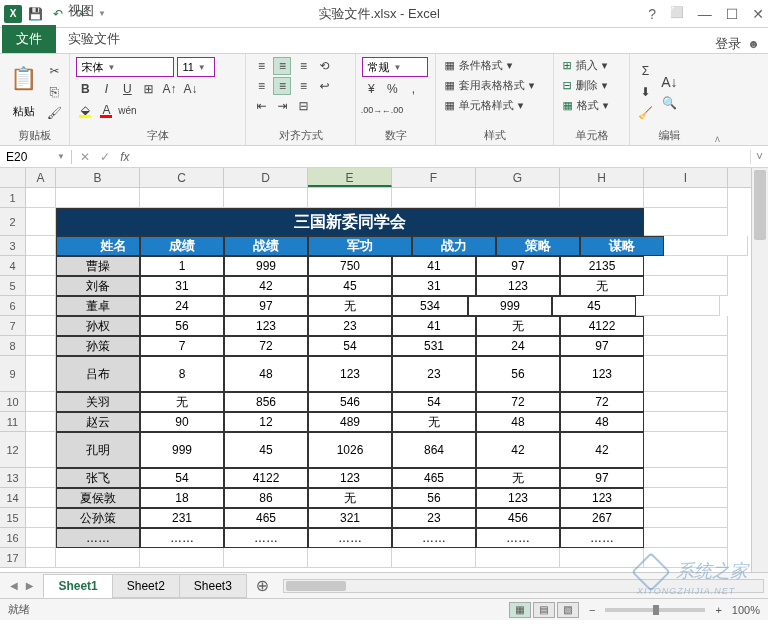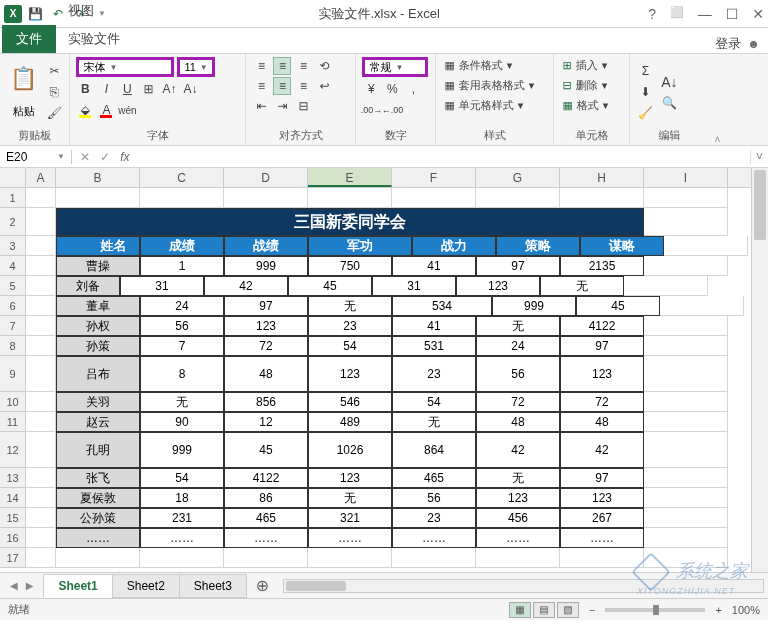--- a/index.html
+++ b/index.html
@@ -25,21 +25,21 @@
 
 .ribbon { height: 92px; background: #f5f5f5; border-bottom: 1px solid #d4d4d4; display: flex; }
 .group { border-right: 1px solid #ddd; padding: 3px 6px 2px; display: flex; flex-direction: column; }
 .group-body { flex: 1; display: flex; gap: 4px; }
 .group-label { text-align: center; font-size: 11px; color: #555; padding-top: 1px; position: relative; }
 .big-btn { display: flex; flex-direction: column; align-items: center; justify-content: center; padding: 2px 4px; }
 .big-btn .icon { font-size: 22px; }
 .big-btn .lbl { font-size: 11px; margin-top: 12px; }
 .col { display: flex; flex-direction: column; gap: 3px; justify-content: center; }
 .row { display: flex; gap: 3px; align-items: center; }
-.sel { border: 3px solid #a21caf; background: #fff; height: 20px; font-size: 11px; display: flex; align-items: center; padding: 0 4px; }
+.sel { border: 1px solid #a21caf; background: #fff; height: 20px; font-size: 11px; display: flex; align-items: center; padding: 0 4px; }
 .sel .caret { margin-left: 4px; font-size: 8px; color: #666; }
 .btn-s { width: 18px; height: 18px; display: flex; align-items: center; justify-content: center; font-size: 12px; color: #444; border: 1px solid transparent; }
 .btn-s.active { background: #cce4d6; border-color: #89b89e; }
 .btn-green { color: #217346; }
 .style-item { display: flex; align-items: center; gap: 4px; font-size: 11px; color: #444; padding: 1px 2px; }
 
 
 .formula-bar { height: 22px; display: flex; align-items: center; border-bottom: 1px solid #d4d4d4; background: #fff; }
 .name-box { width: 72px; border-right: 1px solid #ccc; padding: 0 6px; font-size: 12px; display: flex; align-items: center; }
 .name-caret { font-size: 8px; color: #888; margin-left: auto; }
@@ -331,39 +331,39 @@
             <div class="cell data-cell" style="width: 84px;">41</div>
             <div class="cell data-cell" style="width: 84px;">97</div>
             <div class="cell data-cell" style="width: 84px;">2135</div>
             <div class="cell" style="width: 84px;"></div>
           </div>
         </div>
         <div class="rw">
           <div class="rh">5</div>
           <div class="cells">
             <div class="cell" style="width: 30px;"></div>
-            <div class="cell data-cell name-cell" style="width: 64px;">刘备</div>
+            <div class="cell data-cell name-cell" style="width: 84px;">刘备</div>
             <div class="cell data-cell" style="width: 84px;">31</div>
             <div class="cell data-cell" style="width: 84px;">42</div>
             <div class="cell data-cell" style="width: 84px;">45</div>
             <div class="cell data-cell" style="width: 84px;">31</div>
             <div class="cell data-cell" style="width: 84px;">123</div>
             <div class="cell data-cell" style="width: 84px;">无</div>
             <div class="cell" style="width: 84px;"></div>
           </div>
         </div>
         <div class="rw">
           <div class="rh">6</div>
           <div class="cells">
             <div class="cell" style="width: 30px;"></div>
             <div class="cell data-cell name-cell" style="width: 84px;">董卓</div>
             <div class="cell data-cell" style="width: 84px;">24</div>
             <div class="cell data-cell" style="width: 84px;">97</div>
             <div class="cell data-cell" style="width: 84px;">无</div>
-            <div class="cell data-cell" style="width: 100px;">534</div>
+            <div class="cell data-cell" style="width: 76px;">534</div>
             <div class="cell data-cell" style="width: 84px;">999</div>
             <div class="cell data-cell" style="width: 84px;">45</div>
             <div class="cell" style="width: 84px;"></div>
           </div>
         </div>
         <div class="rw">
           <div class="rh">7</div>
           <div class="cells">
             <div class="cell" style="width: 30px;"></div>
             <div class="cell data-cell name-cell" style="width: 84px;">孙权</div>

